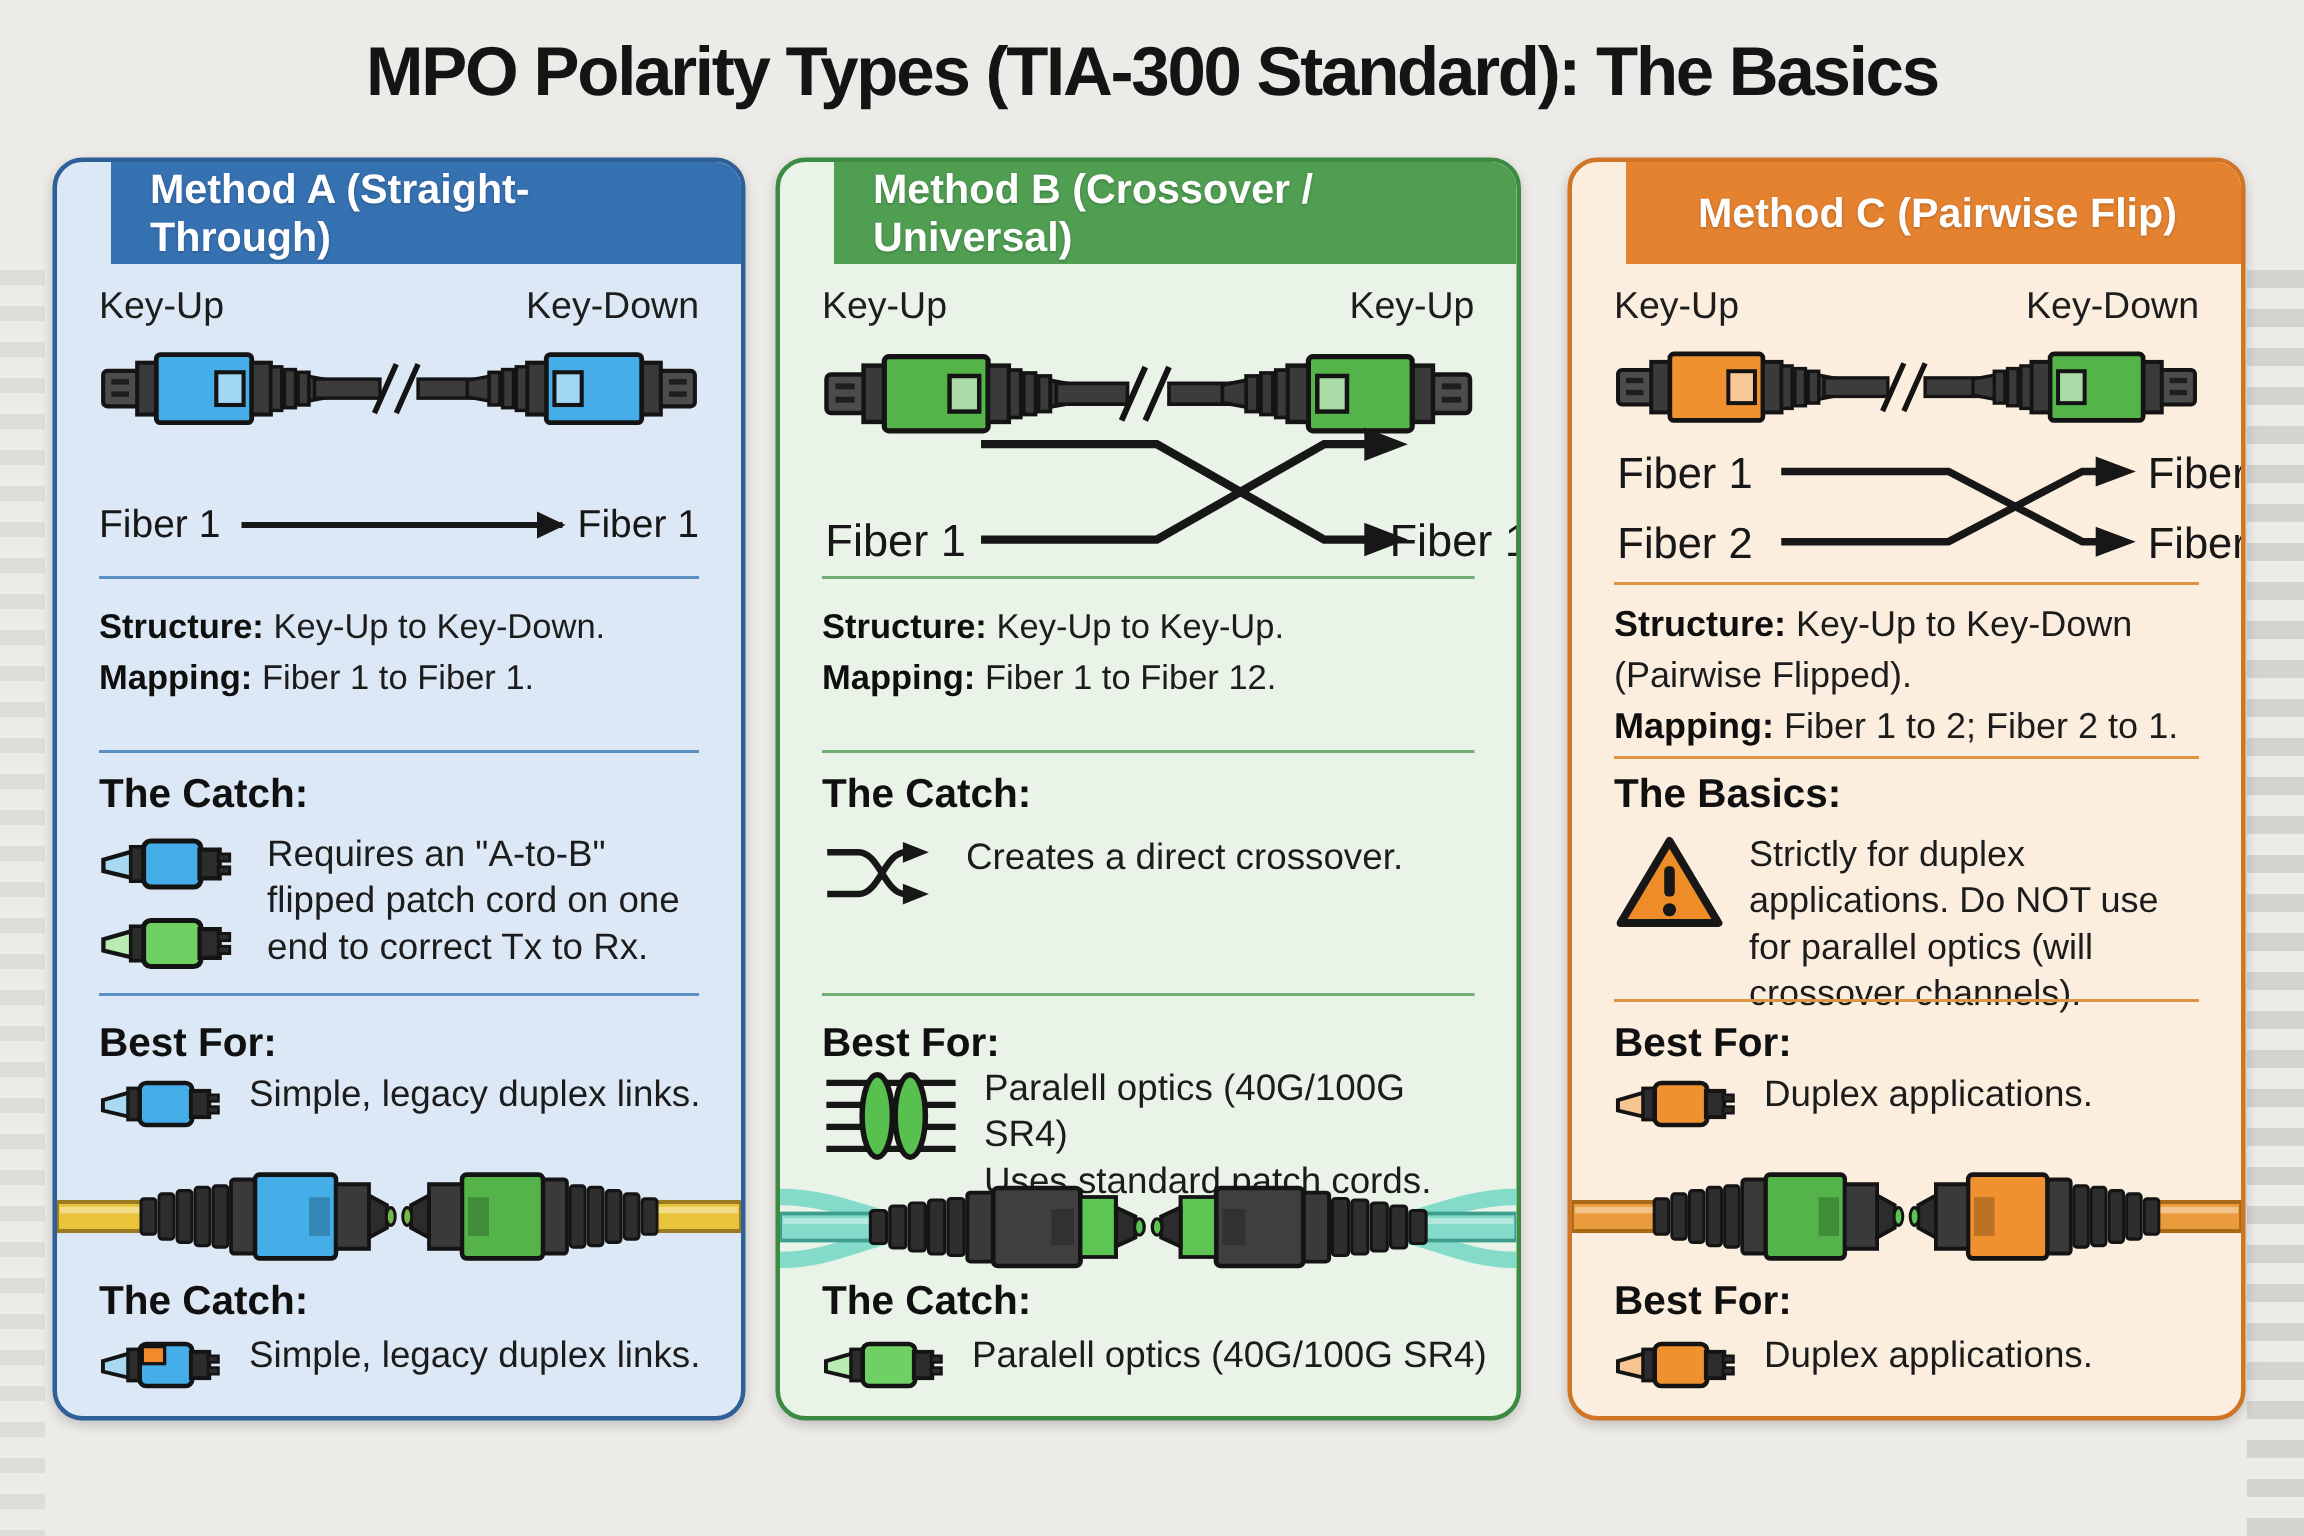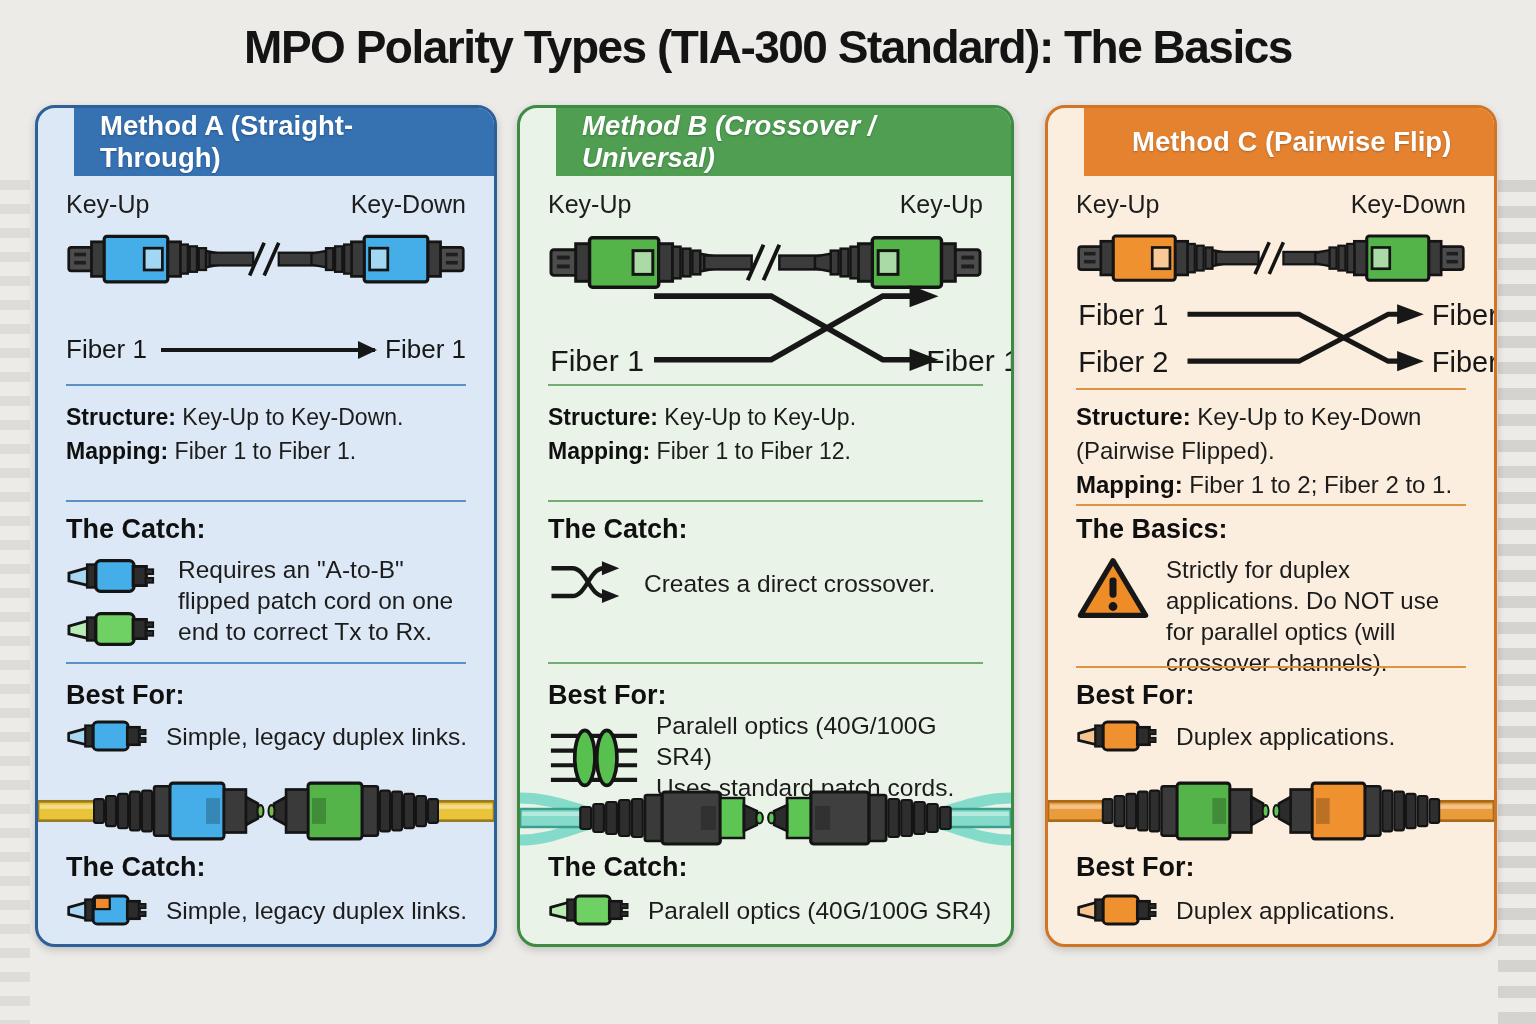--- a/index.html
+++ b/index.html
@@ -31,21 +31,21 @@
   .method-a { left:35px;   width:462px; border-color:#2d5f98; background:#dce8f5; }
   .method-b { left:517px;  width:497px; border-color:#3d8a42; background:#eaf3e8; }
   .method-c { left:1045px; width:452px; border-color:#d07426; background:#fbeede; }
 
   .panel-header {
     flex:0 0 68px; display:flex; align-items:center;
     padding:0 26px; color:#fff;margin-left:36px;
   }
   .panel-header h2 { font-size:27.5px; font-weight:700; text-shadow:0 1px 2px rgba(0,0,0,.25); }
   .method-a .panel-header { background:#3671b2; }
-  .method-b .panel-header { background:#4f9e52;font-style:italic; }
+  .method-b .panel-header { background:#4f9e52; }
   .method-c .panel-header { background:#e5822f;padding-left:48px; }
 
   .panel-body { position:relative; flex:1; }
   .abs { position:absolute; left:28px; right:28px; }
 
   .key-row { display:flex; justify-content:space-between; font-size:25px; color:#1d1d1d; }
 
   .cable-illu svg { width:100%; display:block; }
 
   .fiber-straight { display:flex; align-items:center; font-size:26px; color:#171717; }
@@ -68,21 +68,21 @@
   .method-b .divider { border-color:#71ad74; }
   .method-c .divider { border-color:#dd9443; }
 
   .info-block { font-size:23px; line-height:34px; color:#1c1c1c; }
   .info-block b { color:#0f0f0f; }
   .method-c .info-block { font-size:24px; }
   .nowrap { white-space:nowrap; }
 
   .sec-heading { font-size:27px; font-weight:700; color:#101010; }
 
-  .icon-row { display:flex; align-items:center; gap:16px; }
+  .icon-row { display:flex; gap:16px; }
   .icon-row.top-align { align-items:flex-start; }
   .icon-col { flex:0 0 96px; display:flex; flex-direction:column; gap:9px; }
   .mini-icon { width:92px; height:44px; flex:0 0 auto; display:block; }
   .mini-icon.narrow { width:84px; }
   .crossover-icon { width:80px; height:54px; flex:0 0 80px; }
   .parallel-icon { width:92px; height:66px; flex:0 0 92px; }
   .warning-icon { width:74px; height:68px; flex:0 0 74px; }
   .icon-text { font-size:24.5px; line-height:31px; color:#1c1c1c; flex:1; }
   .icon-text.single { white-space:nowrap; }
   .method-c .warn-text { font-size:24px; }

